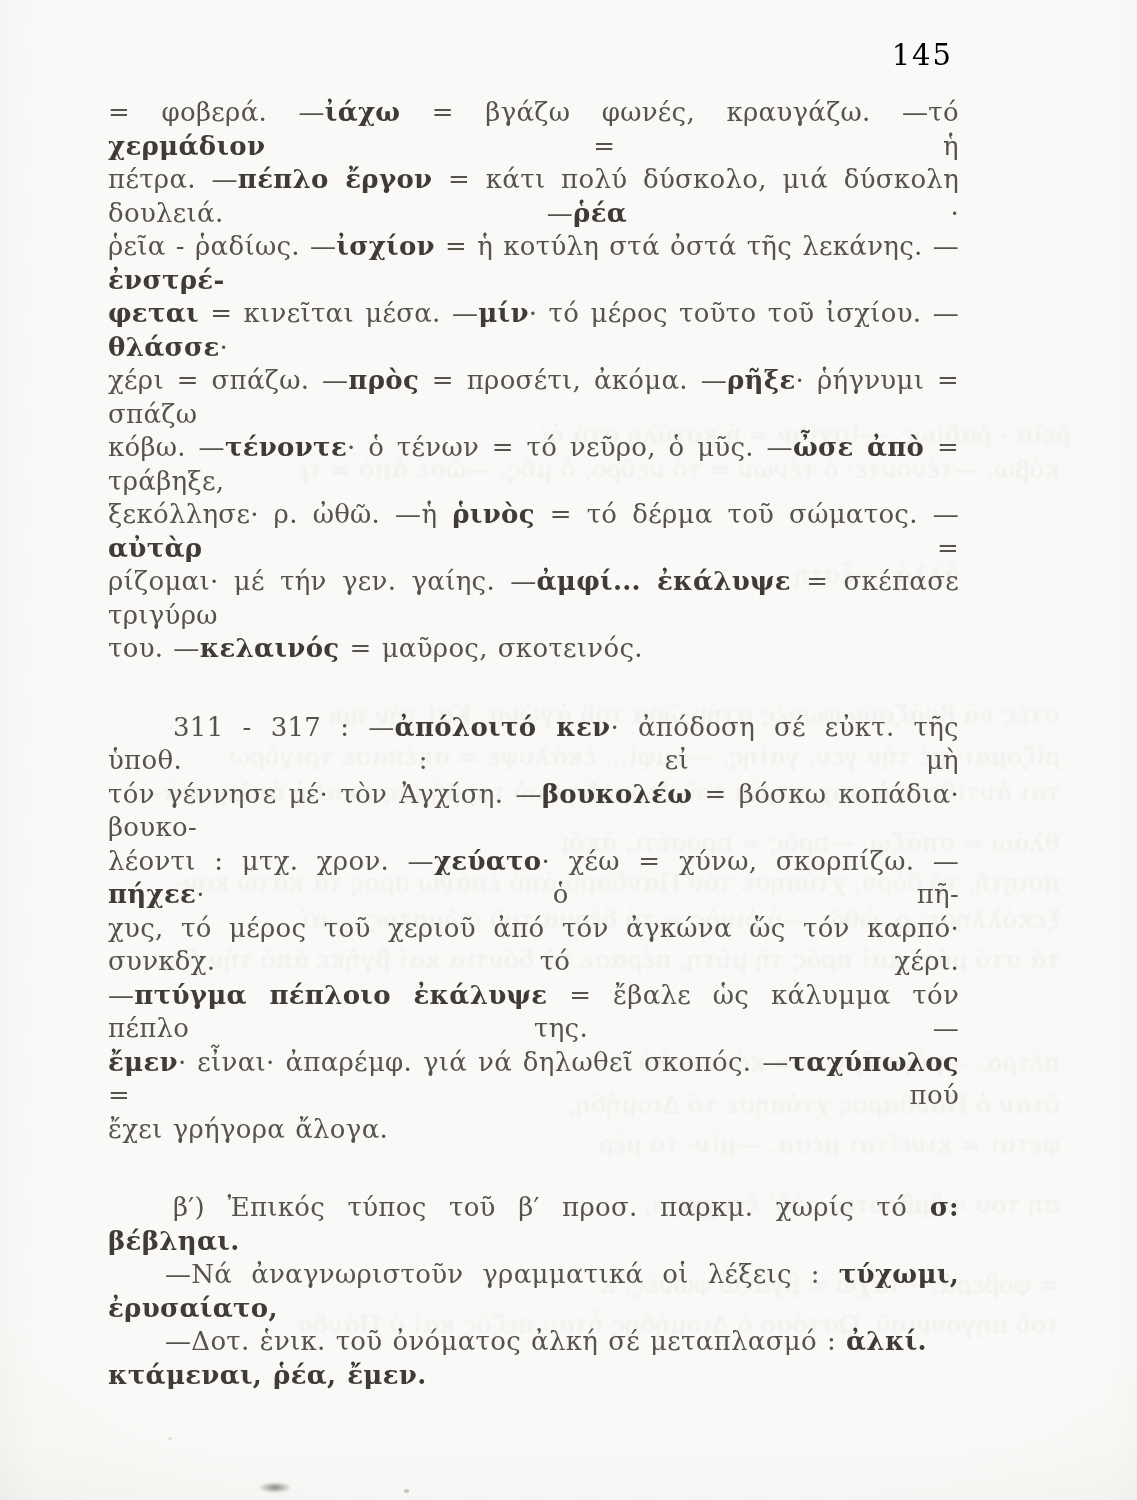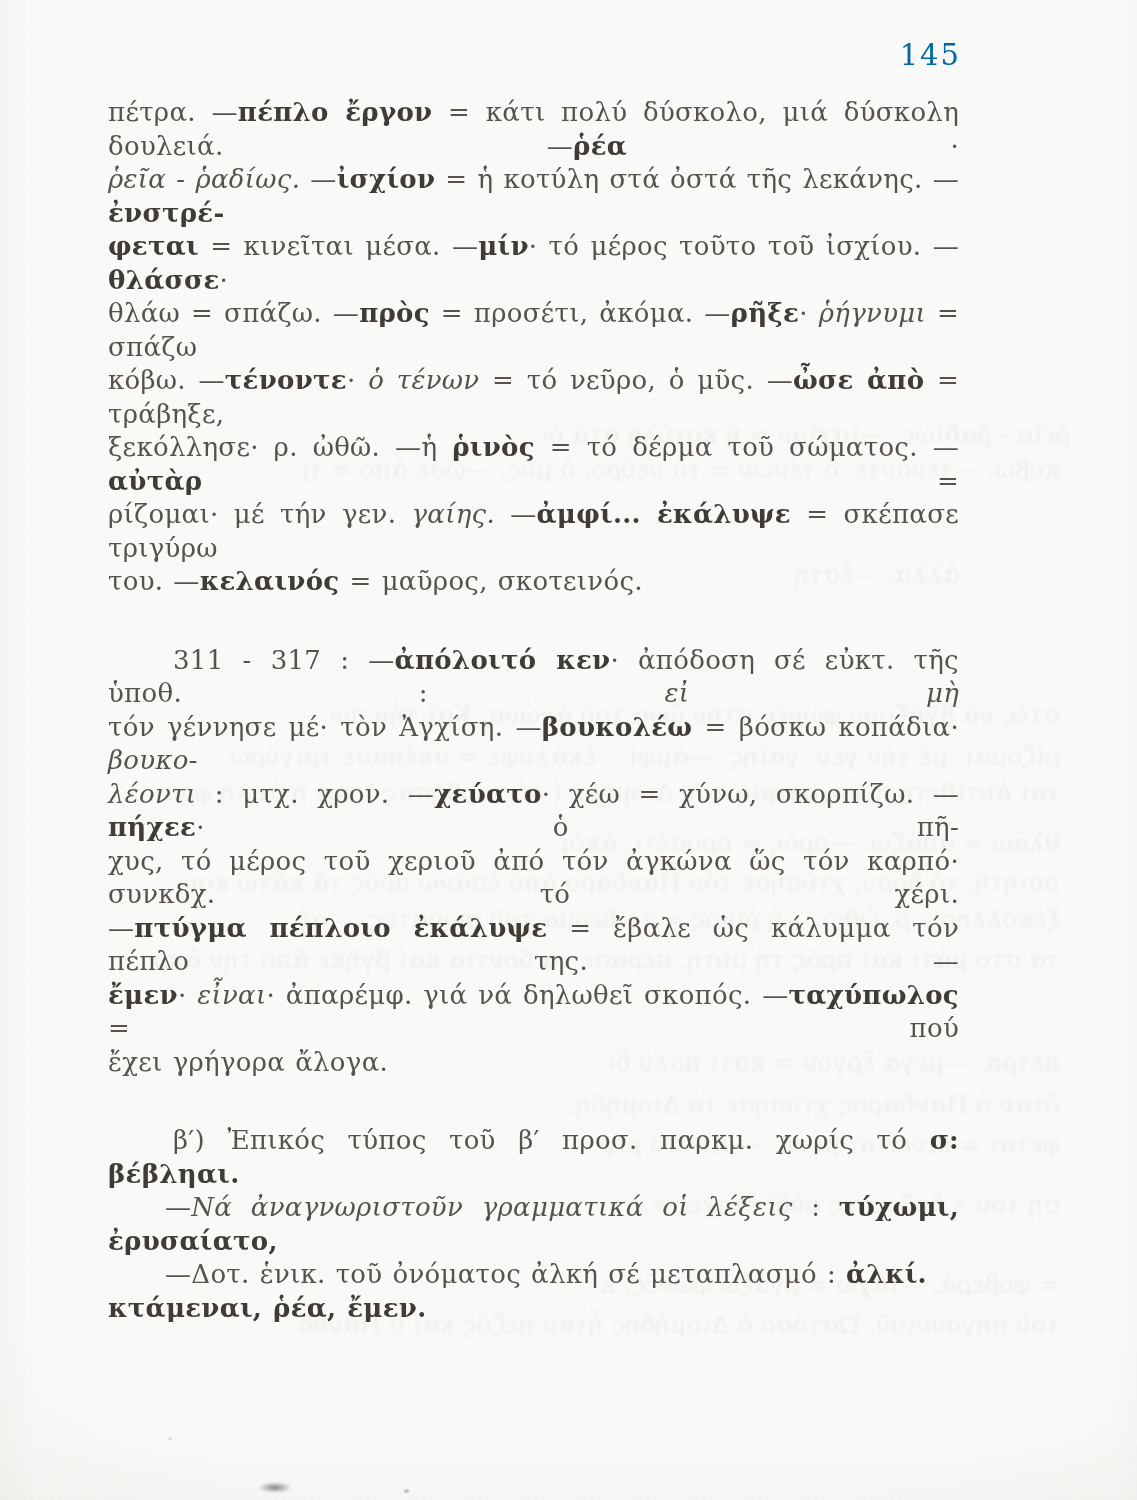--- a/index.html
+++ b/index.html
@@ -16,35 +16,35 @@
       linear-gradient(270deg, rgba(90,88,80,0.03) 0, rgba(90,88,80,0) 26px),
       linear-gradient(0deg, rgba(90,88,80,0.04) 0, rgba(90,88,80,0) 60px),
       #f4f3ef;
   }
   .grain{
     position:absolute;inset:0;opacity:.5;pointer-events:none;
     background-image:radial-gradient(rgba(60,58,50,0.018) 1px, transparent 1.4px);
     background-size:7px 9px;
   }
   .pageno{
-    position:absolute;top:38px;right:176px;
-    font-size:29px;color:#0369a1;letter-spacing:2px;
+    position:absolute;top:38px;right:184px;
+    font-size:29px;color:#000000;letter-spacing:2px;
   }
   .content{
     position:absolute;left:108px;top:96px;width:851px;
     font-size:26px;line-height:33.5px;color:#57534b;
     letter-spacing:.3px;word-spacing:1.5px;
   }
   .para + .para{margin-top:45px;}
   .line{text-align:justify;}
   .line.fill{text-align-last:justify;}
   .line.ind-lg{text-indent:65px;}
   .line.ind-sm{text-indent:57px;}
   .b{font-weight:700;color:#403c35;}
-  .i{font-style:italic;}
+  .i{}
   
   .ghosts{position:absolute;inset:0;pointer-events:none;}
   .ghost{
     position:absolute;height:30px;overflow:hidden;white-space:nowrap;
     font-size:25px;color:#4d4a40;opacity:.055;filter:blur(1.2px);
     transform:scaleX(-1);
   }
   .smudge{
     position:absolute;left:258px;top:1482px;width:34px;height:11px;
     background:radial-gradient(closest-side, rgba(92,90,84,.75), rgba(92,90,84,0));
@@ -76,24 +76,25 @@
     <div class="ghost" style="top: 1130px; left: 600px; width: 460px;">φεται = κινεῖται μέσα. —μίν· τό μέρος τοῦτο τοῦ ἰσχίου. —θλάσσε·</div>
     <div class="ghost" style="top: 1190px; left: 640px; width: 420px;">ση του « ἤμβροτες οὐδ’ ἔτυχες », πού σχεδόν ἔγινε παροιμία. —αἰχμὴ δ’</div>
     <div class="ghost" style="top: 1270px; left: 600px; width: 460px;">= φοβερά. —ἰάχω = βγάζω φωνές, κραυγάζω. —τό χερμάδιον = ἡ</div>
     <div class="ghost" style="top: 1310px; left: 300px; width: 760px;">τοῦ πηγουνιοῦ. Ὡστόσο ὁ Διομήδης ἦταν πεζός καί ὁ Πάνδαρος ψηλό-</div>
   </div>
 
 <div class="pageno">145</div>
 
 <div class="content" id="content">
     <div class="para">
+      <div class="line fill"><span class="n">= φοβερά. —</span><span class="b">ἰάχω</span><span class="n"> = βγάζω φωνές, κραυγάζω. —τό </span><span class="b">χερμάδιον</span><span class="n"> = ἡ</span></div>
       <div class="line fill"><span class="n">πέτρα. —</span><span class="b">πέπλο ἔργον</span><span class="n"> = κάτι πολύ δύσκολο, μιά δύσκολη δουλειά. —</span><span class="b">ῥέα</span><span class="n"> ·</span></div>
       <div class="line fill"><span class="i">ῥεῖα - ῥαδίως.</span><span class="n"> —</span><span class="b">ἰσχίον</span><span class="n"> = ἡ κοτύλη στά ὀστά τῆς λεκάνης. —</span><span class="b">ἐνστρέ-</span></div>
       <div class="line fill"><span class="b">φεται</span><span class="n"> = κινεῖται μέσα. —</span><span class="b">μίν</span><span class="n">· τό μέρος τοῦτο τοῦ ἰσχίου. —</span><span class="b">θλάσσε</span><span class="n">·</span></div>
-      <div class="line fill"><span class="n">θλάω = σπάζω. —</span><span class="b">πρὸς</span><span class="n"> = προσέτι, ἀκόμα. —</span><span class="b">ρῆξε</span><span class="n">· </span><span class="i">ῥήγνυμι</span><span class="n"> = σπάζω</span></div>
+      <div class="line fill"><span class="n">χέρι = σπάζω. —</span><span class="b">πρὸς</span><span class="n"> = προσέτι, ἀκόμα. —</span><span class="b">ρῆξε</span><span class="n">· </span><span class="i">ῥήγνυμι</span><span class="n"> = σπάζω</span></div>
       <div class="line fill"><span class="n">κόβω. —</span><span class="b">τένοντε</span><span class="n">· </span><span class="i">ὁ τένων</span><span class="n"> = τό νεῦρο, ὁ μῦς. —</span><span class="b">ὦσε ἀπὸ</span><span class="n"> = τράβηξε,</span></div>
       <div class="line fill"><span class="n">ξεκόλλησε· ρ. ὠθῶ. —ἡ </span><span class="b">ῥινὸς</span><span class="n"> = τό δέρμα τοῦ σώματος. —</span><span class="b">αὐτὰρ</span><span class="n"> =</span></div>
       <div class="line fill"><span class="n">ρίζομαι· μέ τήν γεν. </span><span class="i">γαίης.</span><span class="n"> —</span><span class="b">ἀμφί... ἐκάλυψε</span><span class="n"> = σκέπασε τριγύρω</span></div>
       <div class="line"><span class="n">του. —</span><span class="b">κελαινός</span><span class="n"> = μαῦρος, σκοτεινός.</span></div>
     </div>
     <div class="para">
       <div class="line fill ind-lg"><span class="n">311 - 317 : —</span><span class="b">ἀπόλοιτό κεν</span><span class="n">· ἀπόδοση σέ εὐκτ. τῆς ὑποθ. : </span><span class="i">εἰ μὴ</span></div>
       <div class="line fill"><span class="n">τόν γέννησε μέ· τὸν Ἀγχίση. —</span><span class="b">βουκολέω</span><span class="n"> = βόσκω κοπάδια· </span><span class="i">βουκο-</span></div>
       <div class="line fill"><span class="i">λέοντι</span><span class="n"> : μτχ. χρον. —</span><span class="b">χεύατο</span><span class="n">· χέω = χύνω, σκορπίζω. —</span><span class="b">πήχεε</span><span class="n">· ὁ πῆ-</span></div>
       <div class="line fill"><span class="n">χυς, τό μέρος τοῦ χεριοῦ ἀπό τόν ἀγκώνα ὥς τόν καρπό· συνκδχ. τό χέρι.</span></div>

